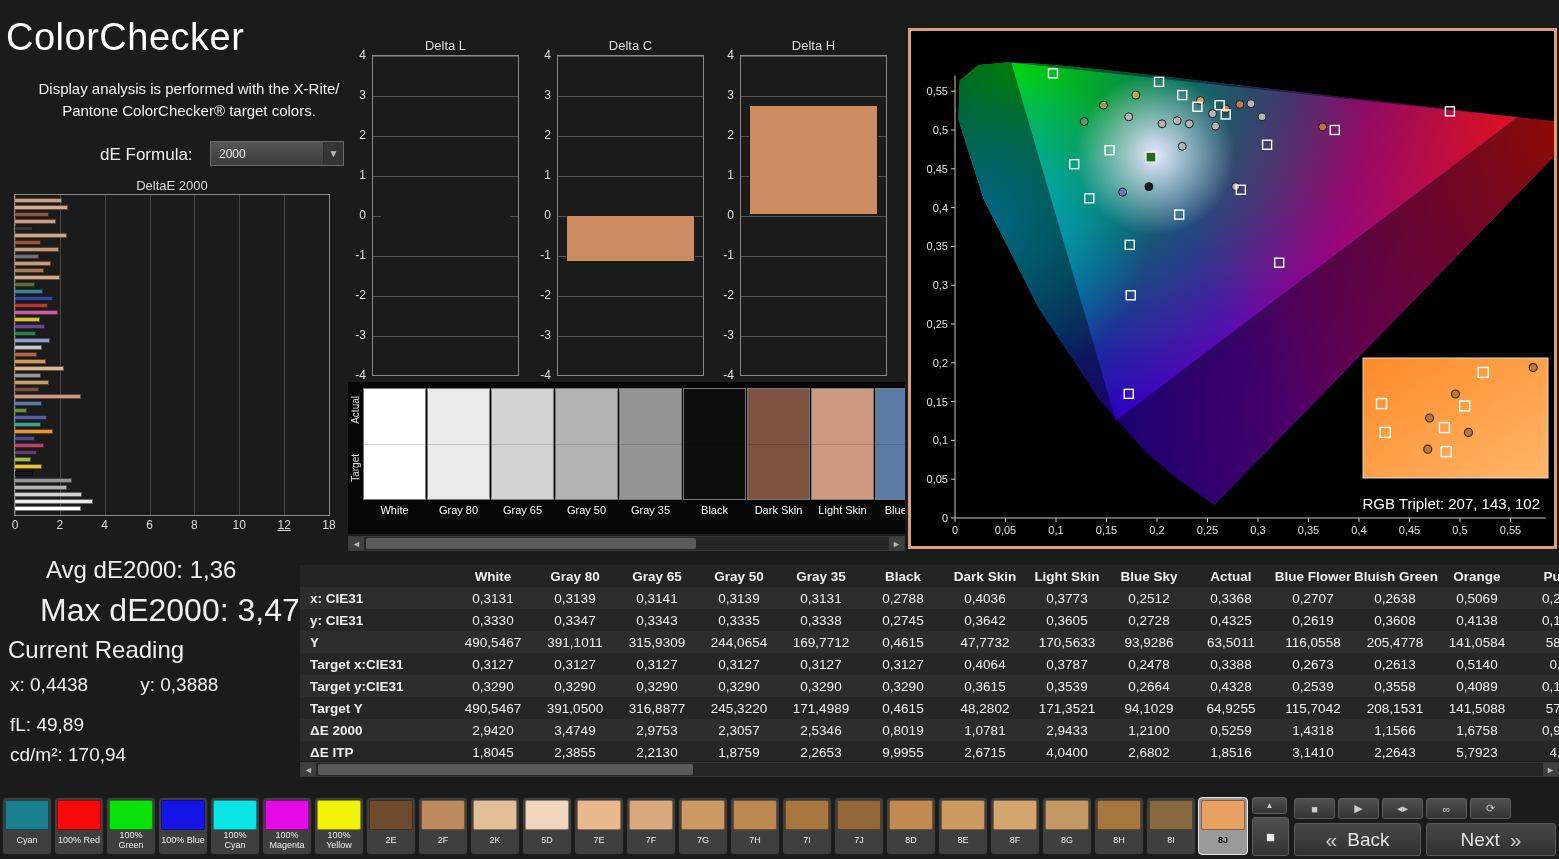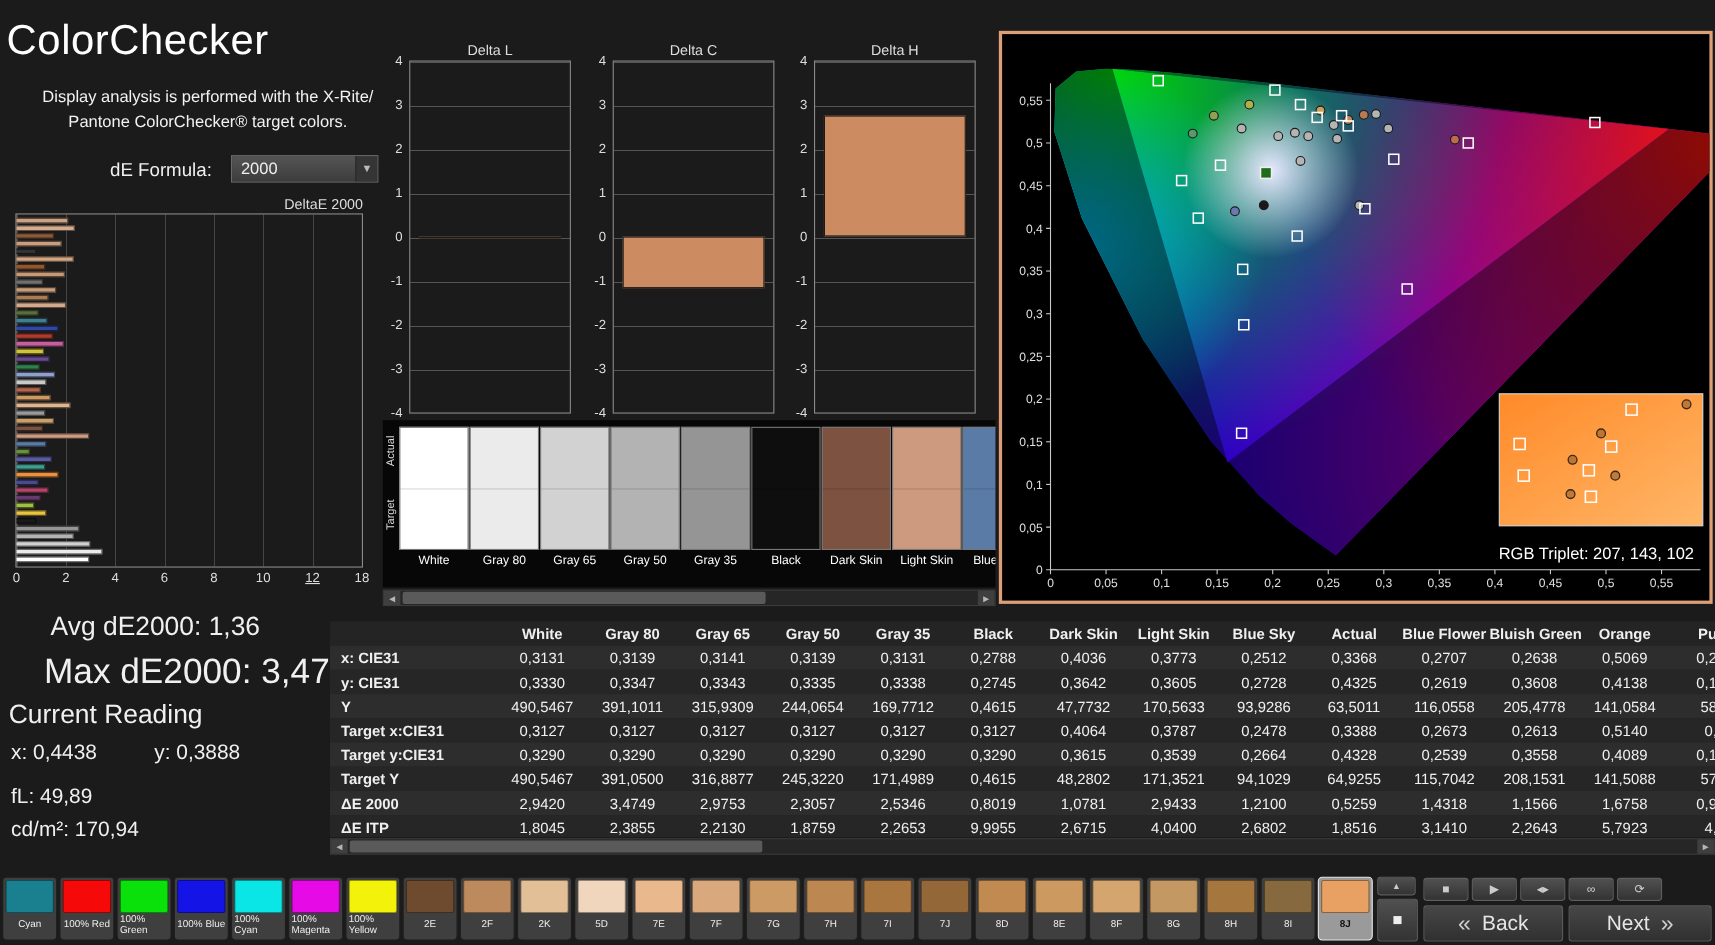--- a/index.html
+++ b/index.html
@@ -5,25 +5,25 @@
   *{box-sizing:border-box;margin:0;padding:0}
   html,body{width:1559px;height:859px;overflow:hidden}
   body{background:#1b1b1b;color:#f0f0f0;font-family:"Liberation Sans",sans-serif;position:relative}
   .abs{position:absolute}
 
   
   #page-title{left:6px;top:16px;font-size:38px;font-weight:400;color:#fff;letter-spacing:.5px}
   #description{left:24px;top:78px;width:330px;font-size:15px;line-height:1.45;text-align:center;color:#f2f2f2}
   #formula-label{left:100px;top:145px;font-size:17px}
   #formula-dd{left:210px;top:141px;width:134px;height:25px;background:linear-gradient(#555,#3c3c3c);border:1px solid #6a6a6a;display:flex;align-items:center;cursor:pointer}
-  #formula-dd .val{flex:1;padding-left:8px;font-size:15px;color:#eee}
+  #formula-dd .val{flex:1;padding-left:8px;font-size:12px;color:#eee}
   #formula-dd .dd-arrow{width:20px;height:100%;display:flex;align-items:center;justify-content:center;background:#353535;color:#bbb;font-size:10px;border-left:1px solid #2a2a2a}
 
   
-  #deltae-title{left:14px;top:178px;width:316px;text-align:right;font-size:13px;color:#ddd}
+  #deltae-title{left:14px;top:178px;width:316px;text-align:center;font-size:13px;color:#ddd}
   #deltae-plot{left:14px;top:194px;width:316px;height:322px;border:1px solid #8a8a8a;padding-top:3px;
     background-image:repeating-linear-gradient(to right,#454545 0 1px,transparent 1px 44.857px)}
   .de-bar{height:5px;margin-bottom:2px;border:1px solid rgba(0,0,0,.55);border-left:none}
   #deltae-xaxis{left:14px;top:518px;width:330px;height:16px}
   .de-xlab{position:absolute;transform:translateX(-50%);font-size:12px;color:#ddd}
 
   
   .dchart{position:absolute;top:38px;width:180px;height:345px}
   .dchart-title{position:absolute;left:30px;top:0;width:147px;text-align:center;font-size:13px;color:#ddd}
   .dchart-plot{position:absolute;left:30px;top:17px;width:147px;height:321px;border:1px solid #8a8a8a;
@@ -70,21 +70,21 @@
   .tlabel{width:152px;flex:none;font-weight:bold;font-size:13.5px;padding-left:10px;white-space:nowrap}
   .tcell{width:82px;flex:none;text-align:center;font-size:13.5px;white-space:nowrap}
   .thc{font-weight:bold}
   #table-scroll{left:300px;top:762px;width:1259px}
 
   
   #bottom-bar{left:0;top:795px;width:1559px;height:64px;background:#1b1b1b}
   #patch-row{position:absolute;left:2px;top:2px;display:flex;gap:2px}
   .patch{width:50px;height:58px;background:#3f3f3f;border:1px solid #1f1f1f;border-radius:4px;padding:2px;cursor:pointer;display:flex;flex-direction:column;align-items:stretch}
   .patch-color{height:30px;border-radius:2px;border:1px solid rgba(0,0,0,.4);flex:none}
-  .patch-label{flex:1;display:flex;align-items:center;justify-content:center;font-size:9px;line-height:1.1;color:#eee}
+  .patch-label{flex:1;display:flex;align-items:center;justify-content:center;text-align:center;font-size:9px;line-height:1.1;color:#eee}
   .patch.selected{background:#9a9a9a;border-color:#e8e8e8}
   .patch.selected .patch-label{color:#111;font-weight:bold}
 
   .small-btn{display:flex;align-items:center;justify-content:center;background:linear-gradient(#505050,#333);border:1px solid #5e5e5e;border-radius:3px;color:#ccc;cursor:pointer}
   #scrollup-btn{position:absolute;left:1252px;top:2px;width:35px;height:17px;font-size:8px}
   #swatchwin-btn{position:absolute;left:1252px;top:22px;width:37px;height:39px;font-size:15px;color:#eee}
   #transport-row{position:absolute;left:1294px;top:3px;display:flex;gap:3px}
   #transport-row .small-btn{width:41px;height:21px;font-size:11px}
   .navbtn{position:absolute;top:28px;height:33px;display:flex;align-items:center;justify-content:center;gap:10px;background:linear-gradient(#474747,#303030);border:1px solid #5a5a5a;border-radius:3px;color:#e5e5e5;font-size:19px;cursor:pointer}
   #back-btn{left:1294px;width:127px}

